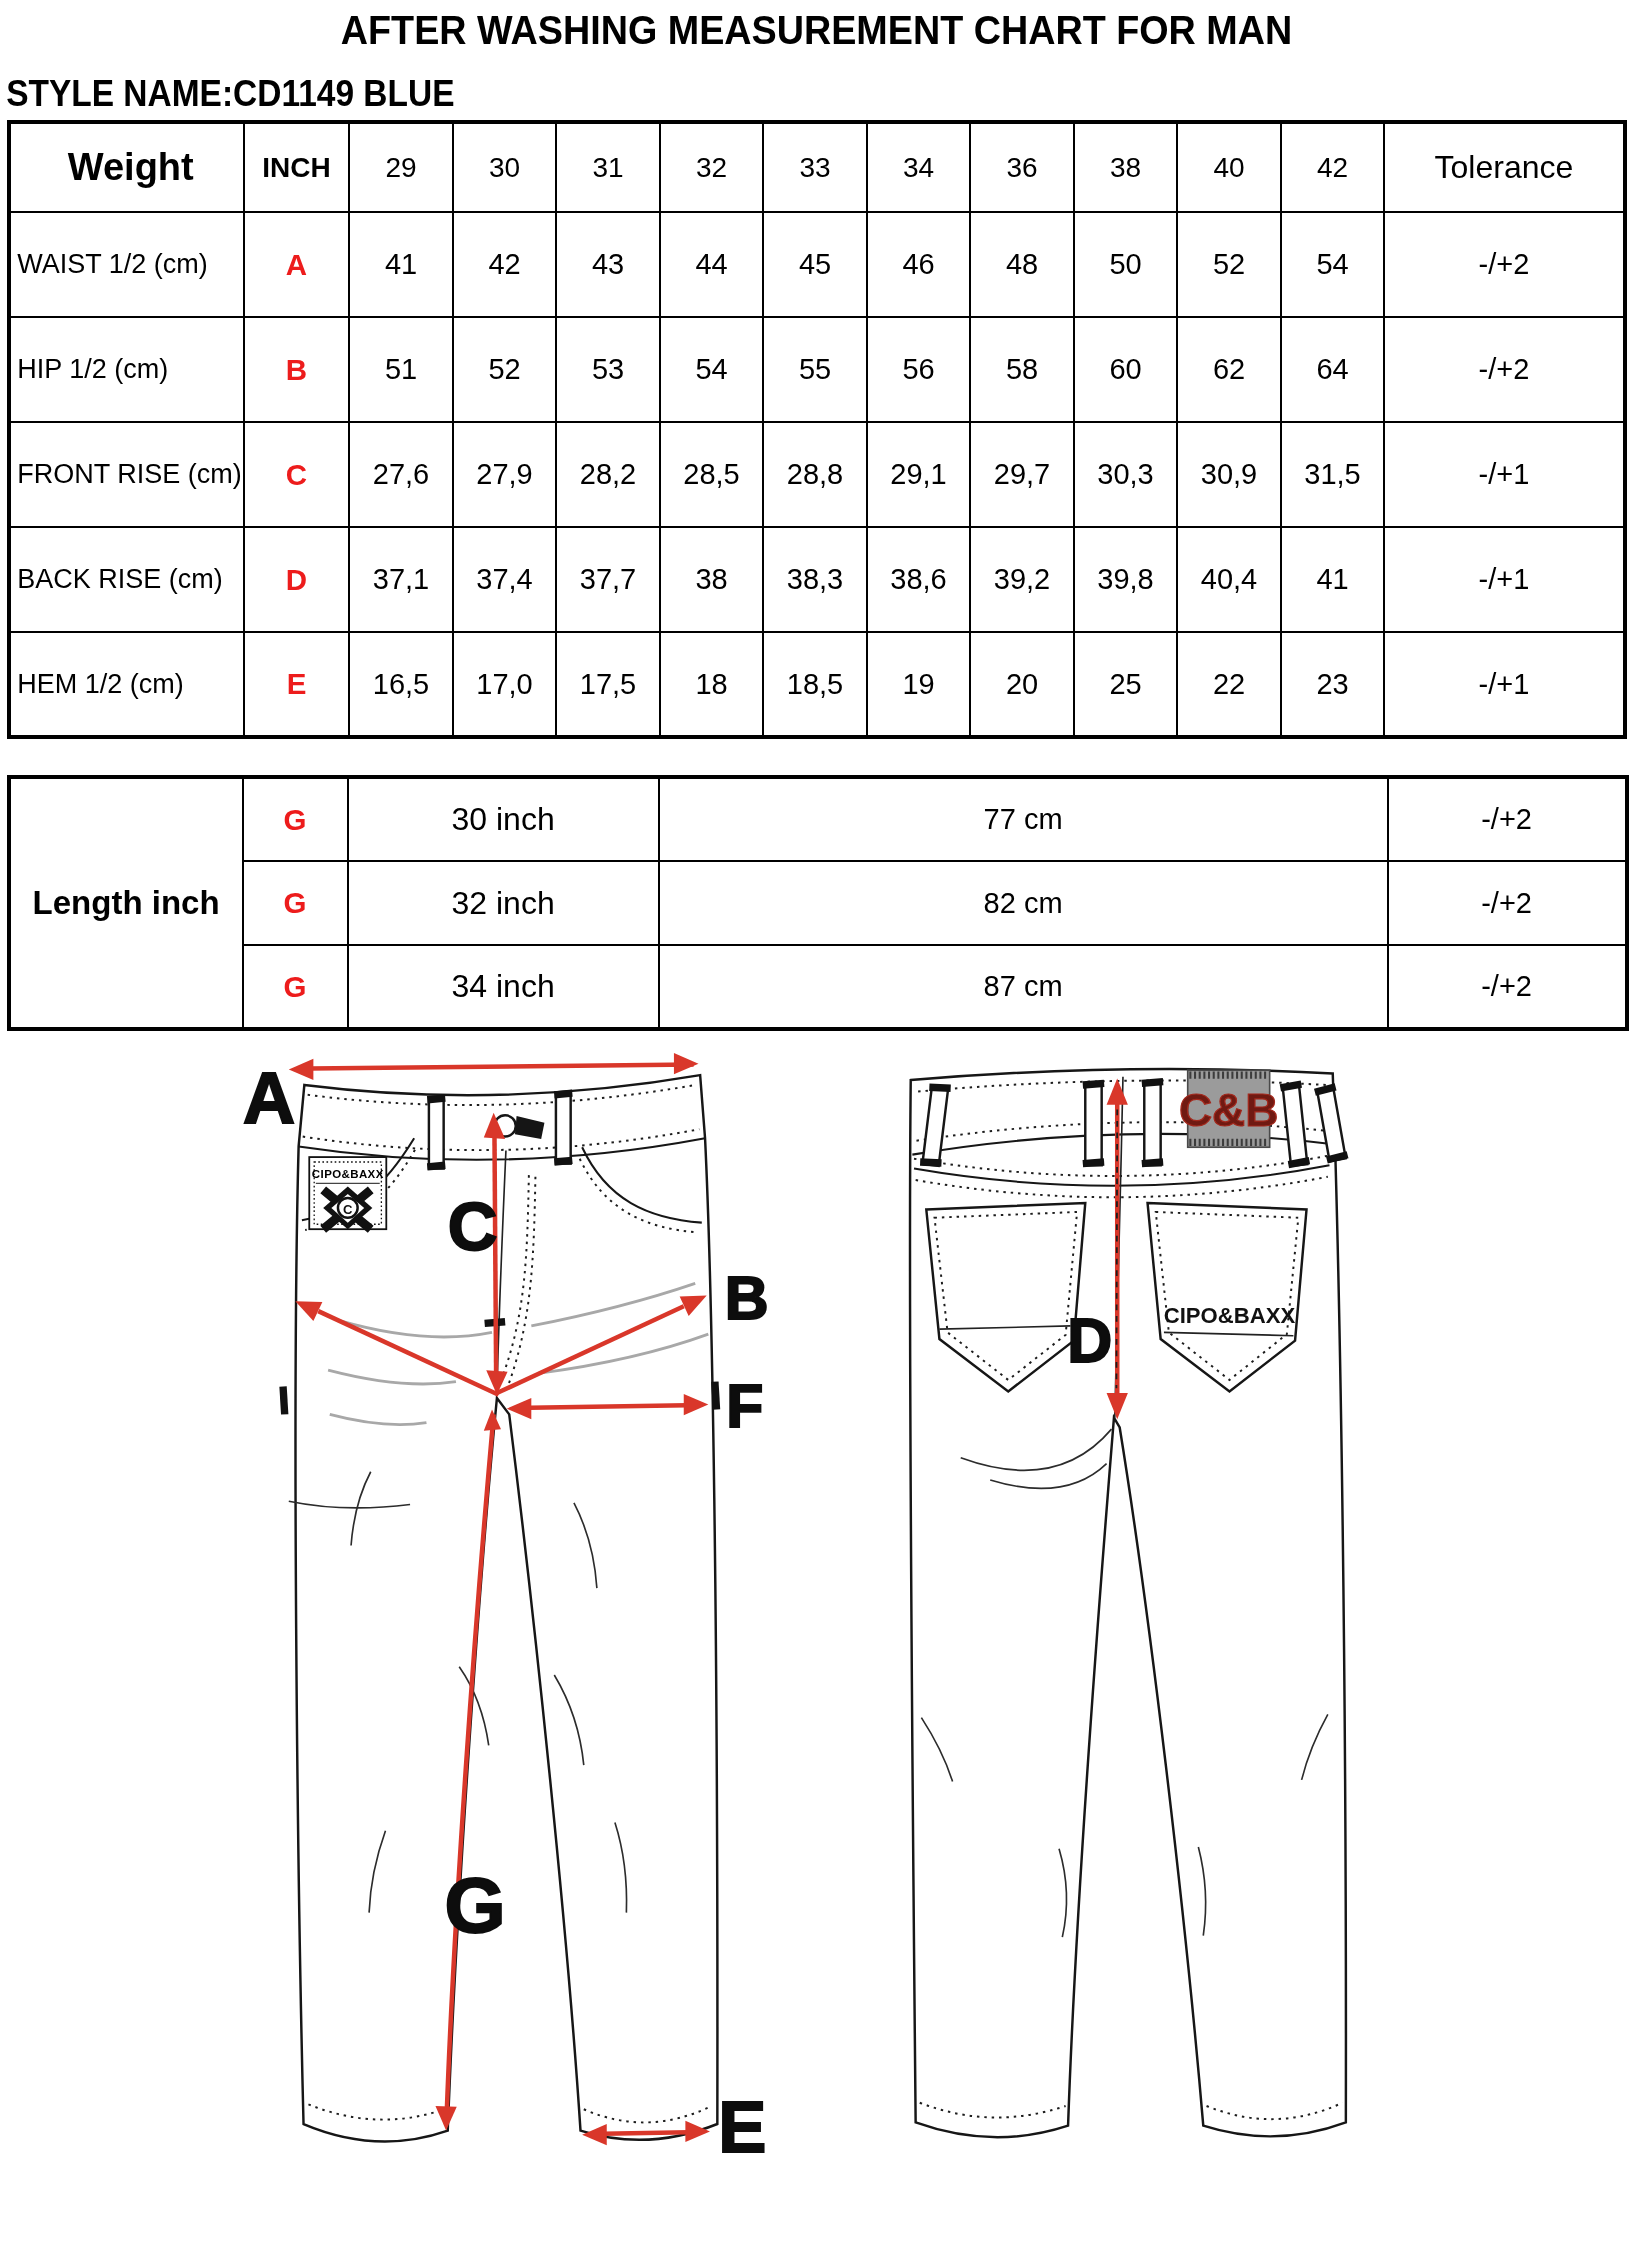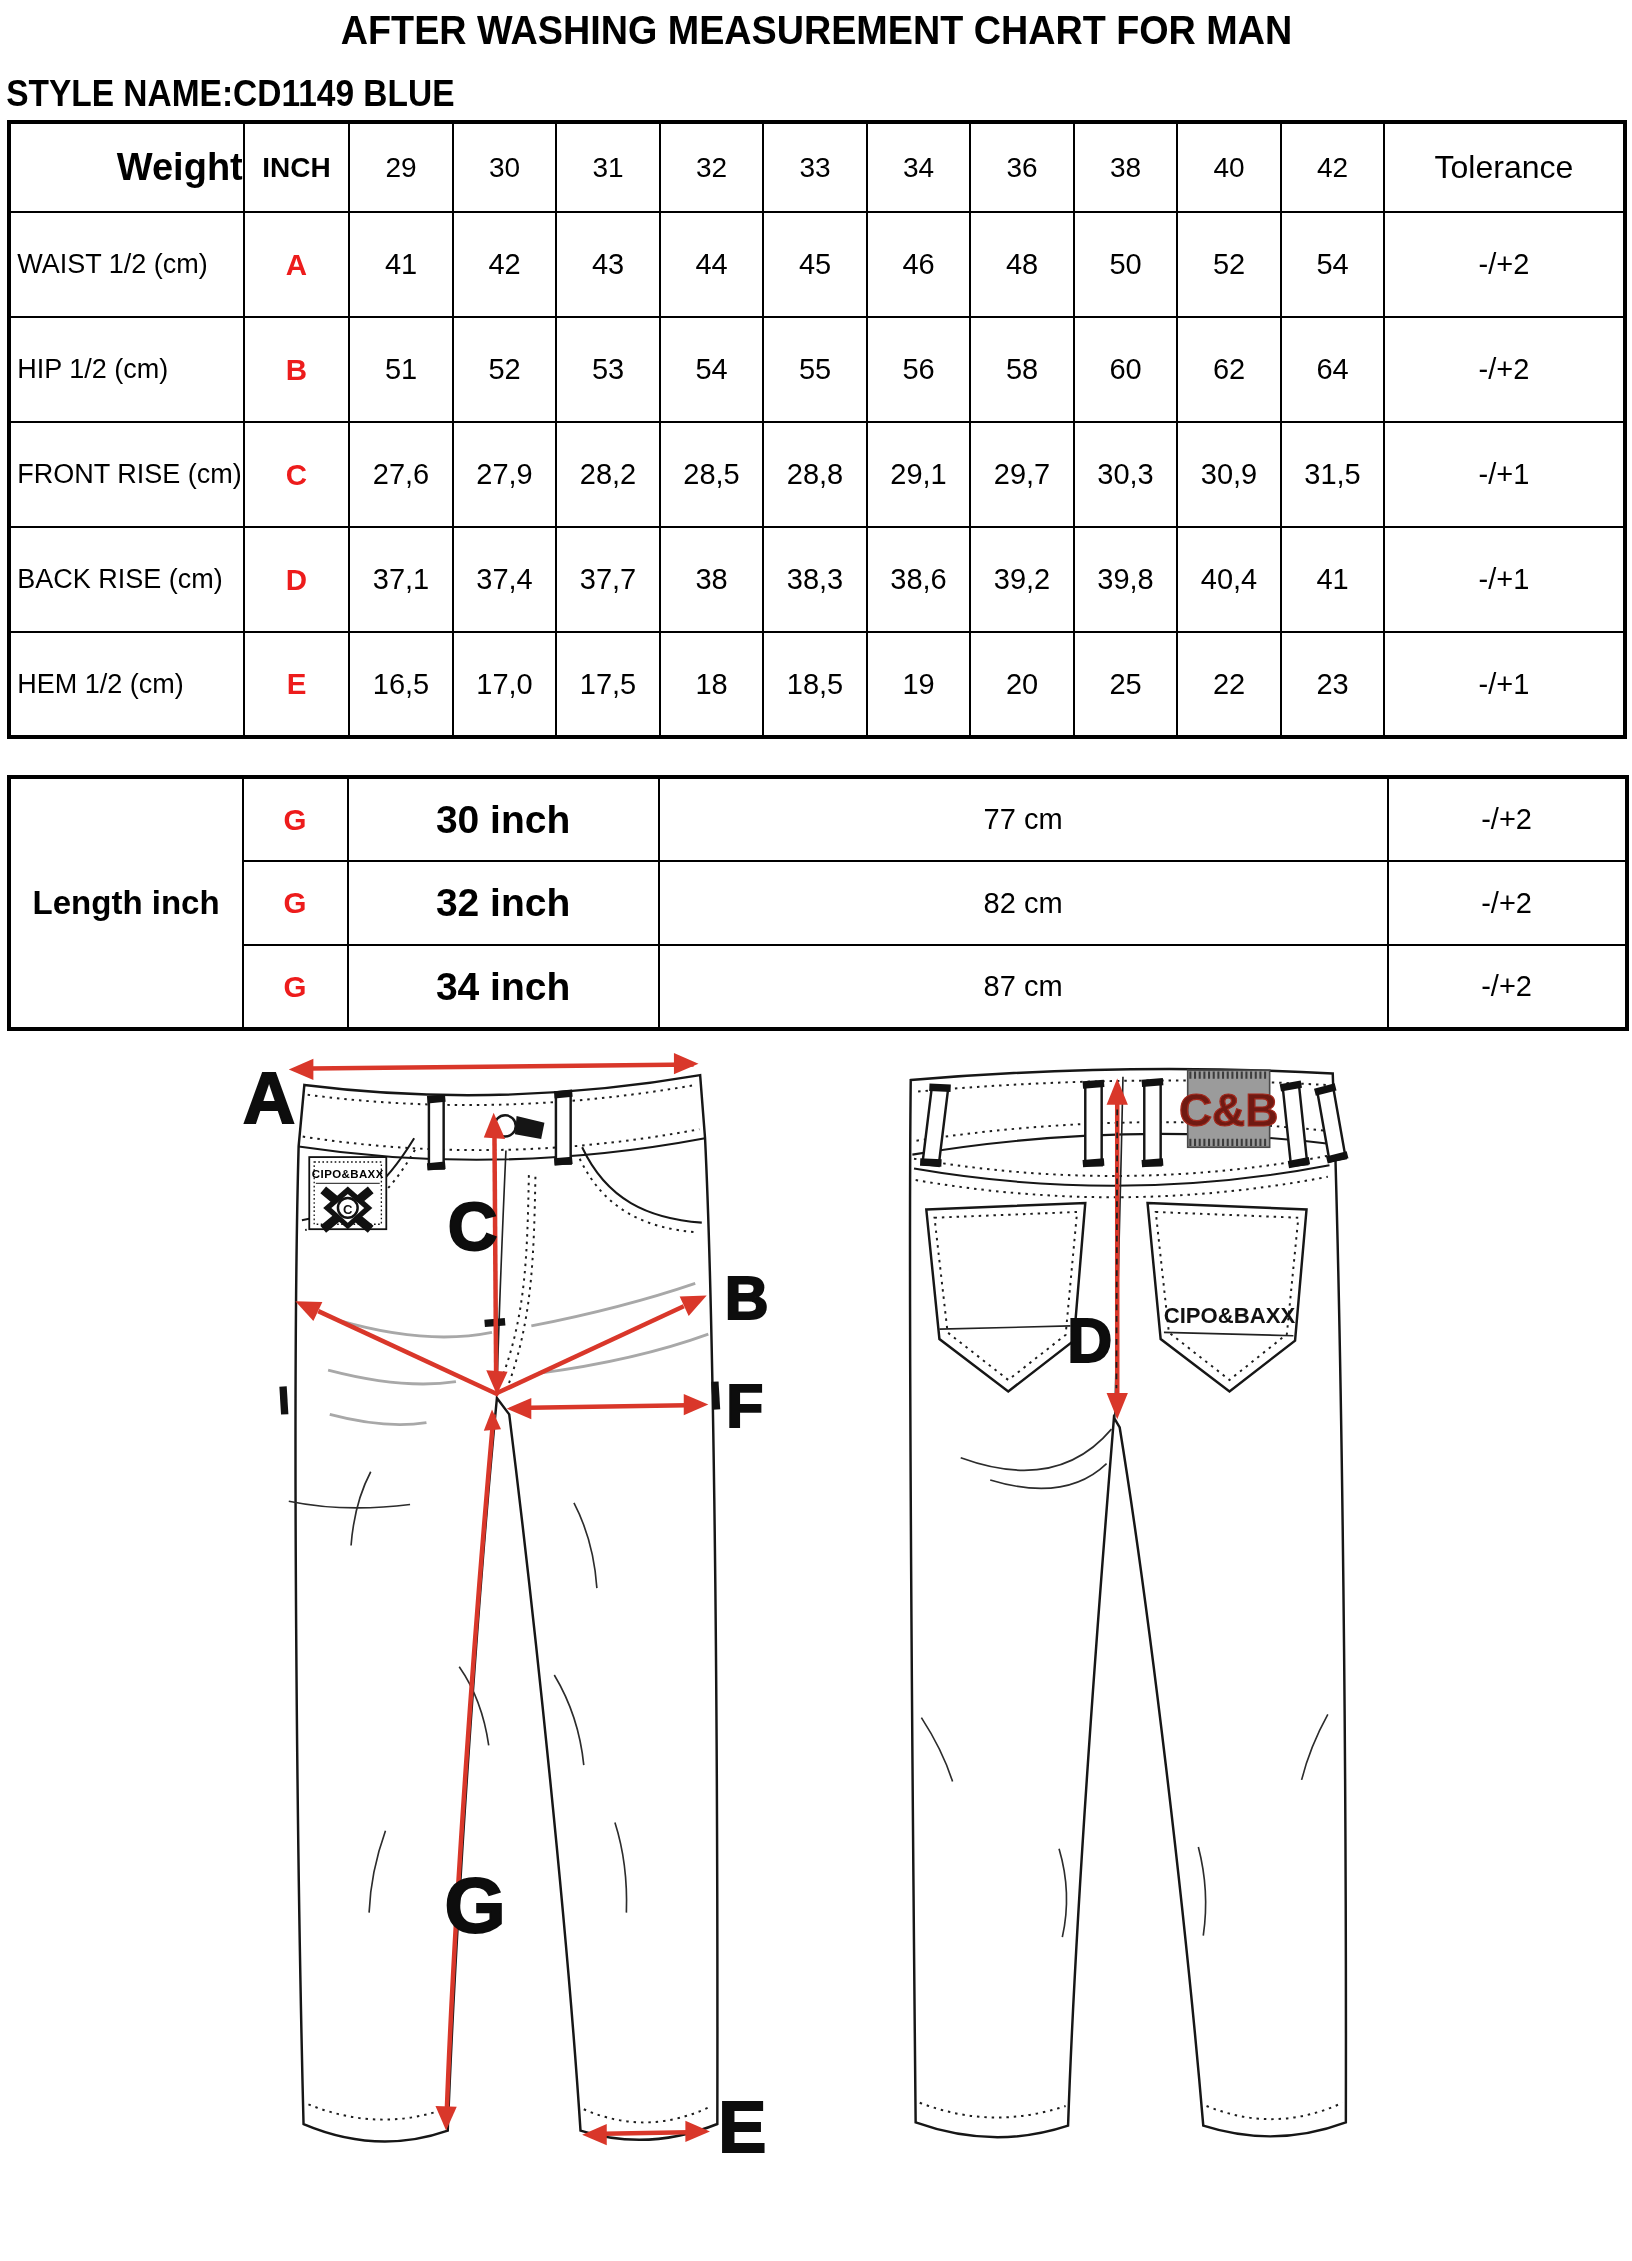--- a/index.html
+++ b/index.html
@@ -9,30 +9,30 @@
          transform:scaleX(.92);transform-origin:center;letter-spacing:0;white-space:nowrap;}
   .style-name{margin-top:19.7px;padding-left:6.6px;font-size:36px;font-weight:800;
          transform:scaleX(.93);transform-origin:left;white-space:nowrap;}
   table{border-collapse:collapse;table-layout:fixed;width:1620px;margin-left:6.6px;
         border:4.1px solid #000;background:#fff;}
   td,th{border:2.5px solid #000;text-align:center;vertical-align:middle;
         font-size:29px;font-weight:400;padding:0;overflow:hidden;}
   table.size{margin-top:4.9px;}
   .size thead tr{height:90px;}
   .size tbody tr{height:105px;}
-  th.corner{text-align:right;padding-left:8.2px;font-size:38px;font-weight:700;}
+  th.corner{text-align:center;padding-left:8.2px;font-size:38px;font-weight:700;}
   th.inch{font-size:28px;font-weight:700;}
   th.size-h{font-size:28px;font-weight:400;}
   th.tolh{font-size:32px;font-weight:400;}
   td.lbl{text-align:left;padding-left:6.6px;font-size:27px;}
   td.ltr{color:#ed1c1c;font-weight:700;font-size:29.5px;}
   table.len{margin-top:36px;}
   .len tr{height:84px;}
   td.lenlbl{font-size:33px;font-weight:700;}
-  td.inchv{font-weight:700;font-size:39px;}
+  td.inchv{font-weight:400;font-size:32px;}
   .diagram{margin-top:13px;width:1633px;height:1130px;}
   
   .oln{fill:#fff;stroke:#161616;stroke-width:3;}
   .ln{fill:none;stroke:#161616;stroke-width:2.5;}
   .thin{fill:none;stroke:#222;stroke-width:2;}
   .st{fill:none;stroke:#1d1d1d;stroke-width:2.4;stroke-dasharray:3 6;}
   .wg{fill:none;stroke:#a8a8a8;stroke-width:3.5;}
   .wr{fill:none;stroke:#2c2c2c;stroke-width:2;}
   .red{stroke:#d9372a;stroke-width:5.5;fill:none;}
   .rh{fill:#d9372a;stroke:none;}

